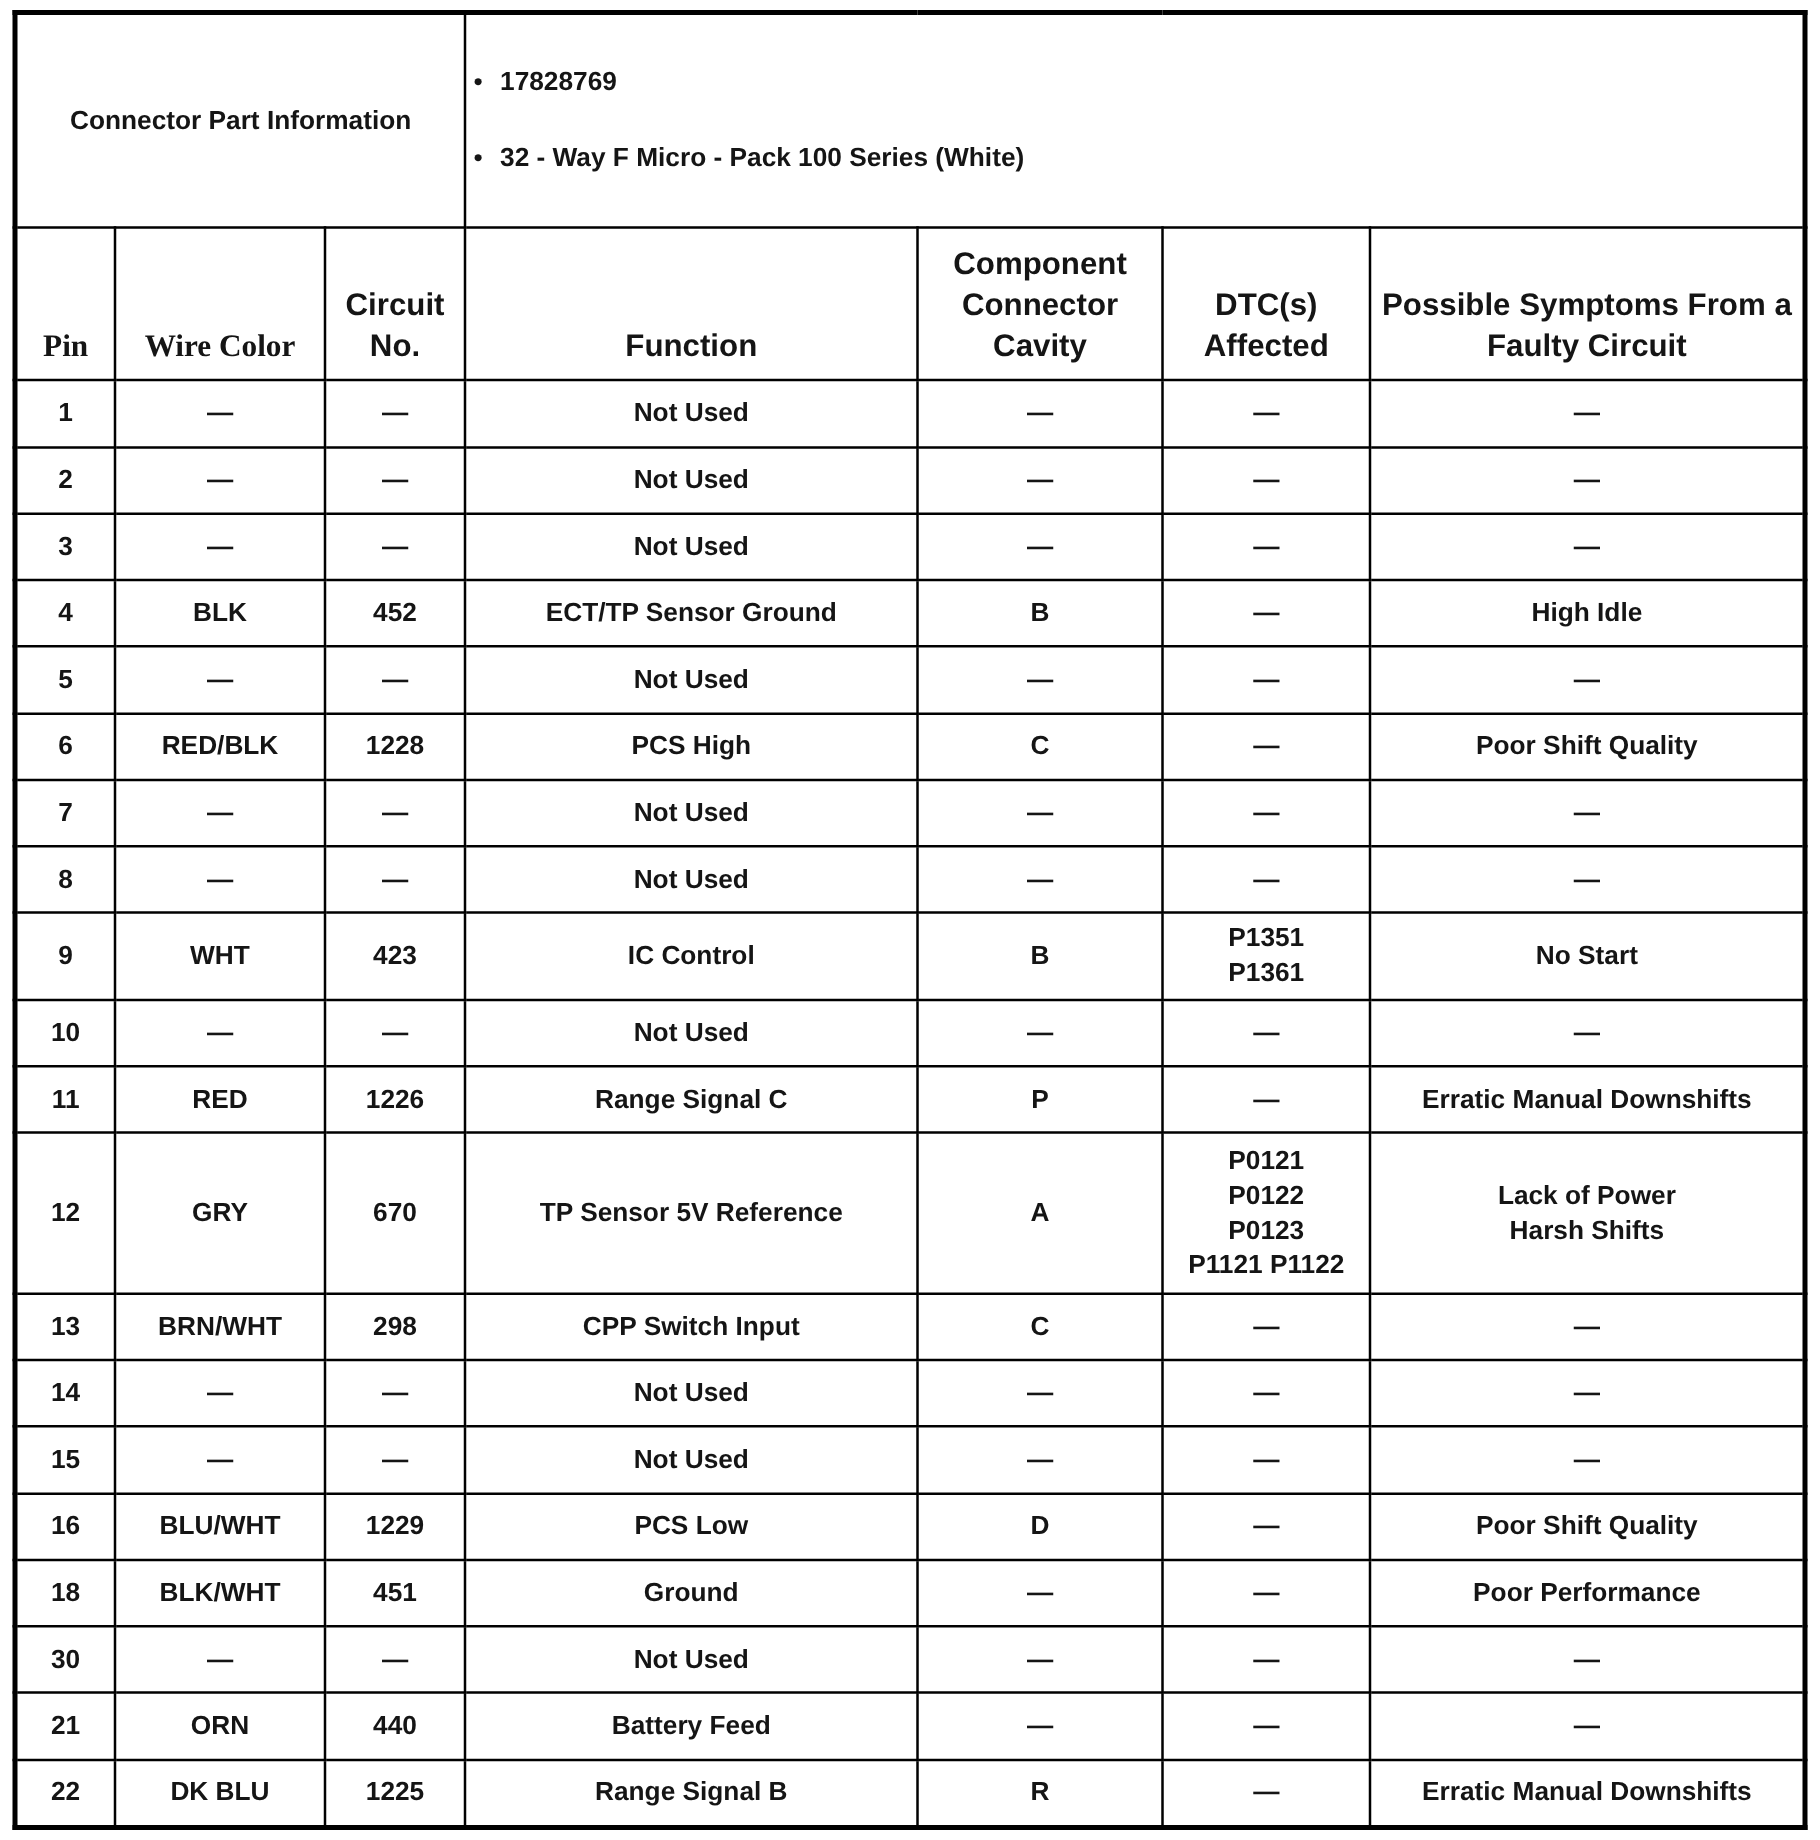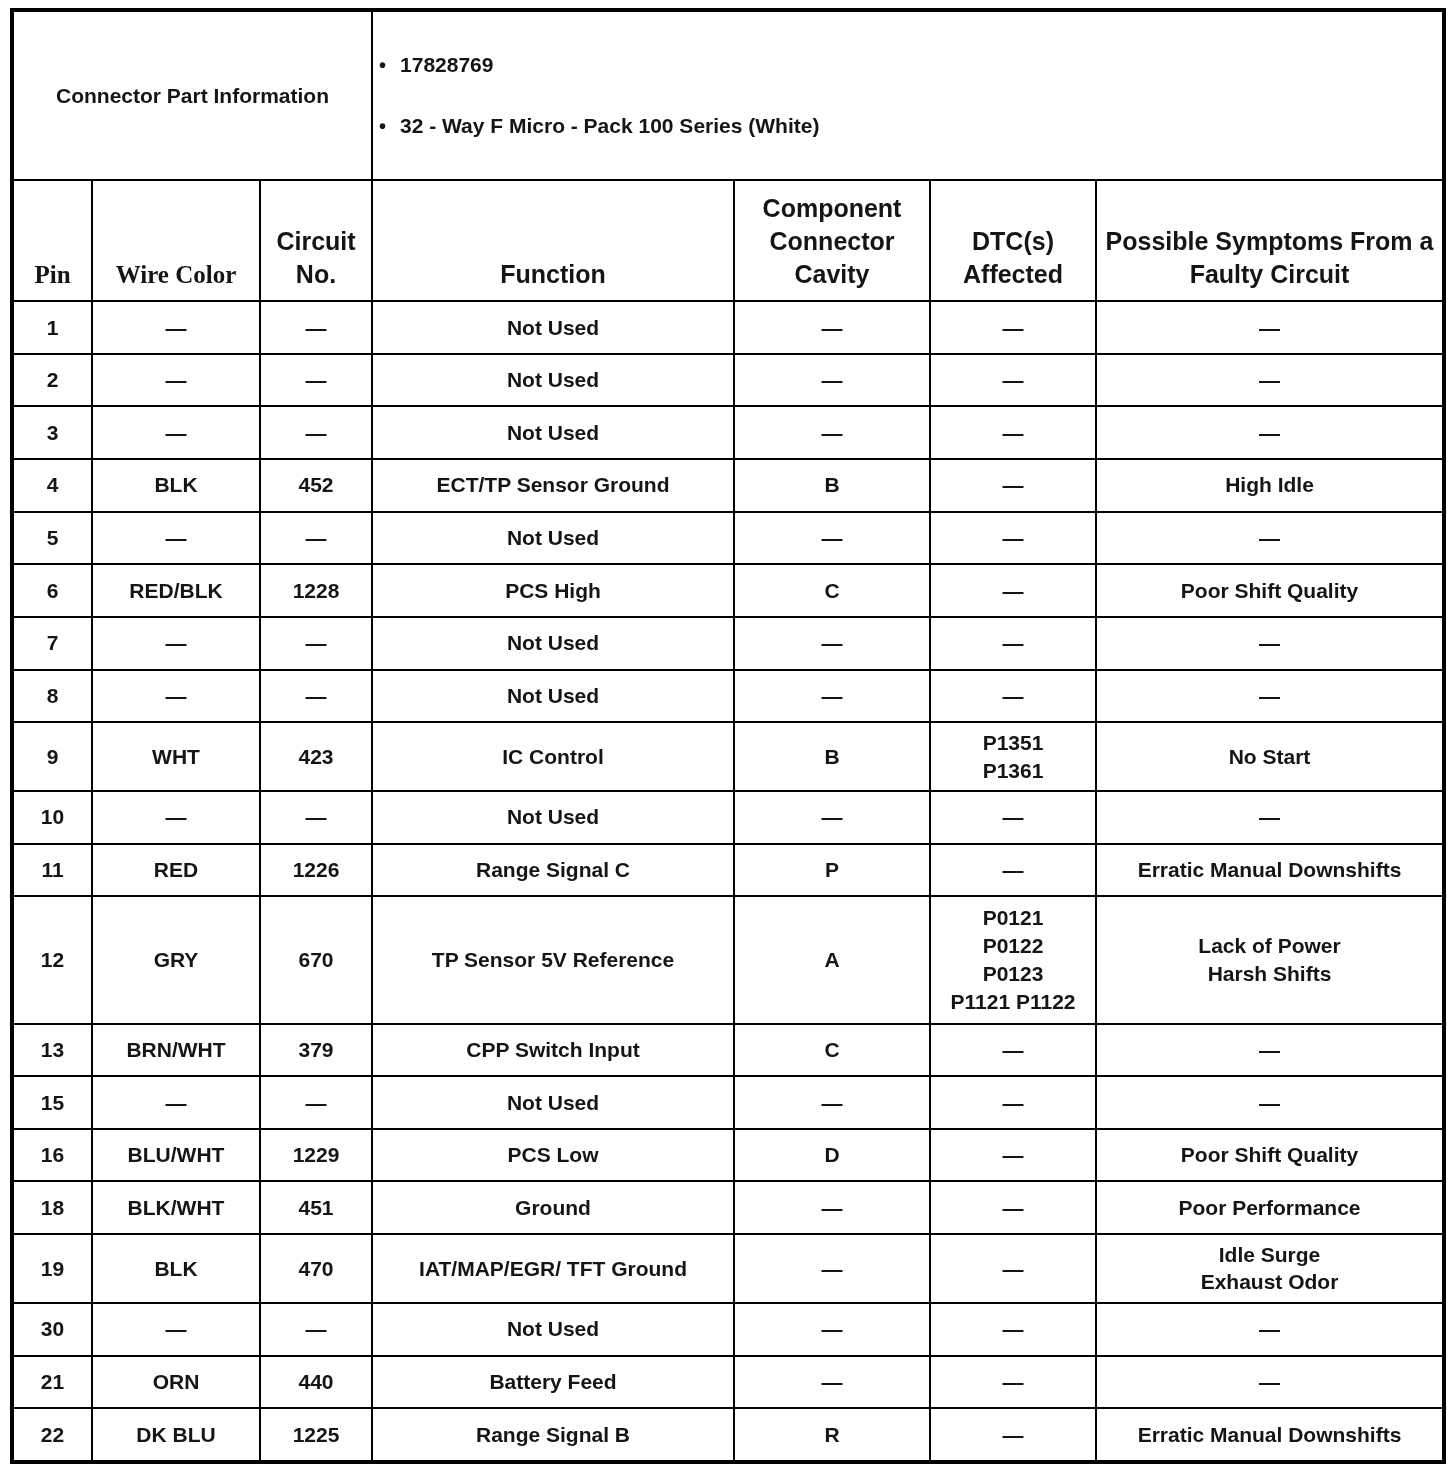--- a/index.html
+++ b/index.html
@@ -225,23 +225,32 @@
           <td class="col-dtcs">P0121
 P0122
 P0123
 P1121 P1122</td>
           <td class="col-symptoms">Lack of Power
 Harsh Shifts</td>
         </tr>
         <tr>
           <td class="col-pin">13</td>
           <td class="col-wire_color">BRN/WHT</td>
-          <td class="col-circuit_no">379</td>
+          <td class="col-circuit_no">298</td>
           <td class="col-function">CPP Switch Input</td>
           <td class="col-cavity">C</td>
+          <td class="col-dtcs">—</td>
+          <td class="col-symptoms">—</td>
+        </tr>
+        <tr>
+          <td class="col-pin">14</td>
+          <td class="col-wire_color">—</td>
+          <td class="col-circuit_no">—</td>
+          <td class="col-function">Not Used</td>
+          <td class="col-cavity">—</td>
           <td class="col-dtcs">—</td>
           <td class="col-symptoms">—</td>
         </tr>
         <tr>
           <td class="col-pin">15</td>
           <td class="col-wire_color">—</td>
           <td class="col-circuit_no">—</td>
           <td class="col-function">Not Used</td>
           <td class="col-cavity">—</td>
           <td class="col-dtcs">—</td>
@@ -259,30 +268,20 @@
         <tr>
           <td class="col-pin">18</td>
           <td class="col-wire_color">BLK/WHT</td>
           <td class="col-circuit_no">451</td>
           <td class="col-function">Ground</td>
           <td class="col-cavity">—</td>
           <td class="col-dtcs">—</td>
           <td class="col-symptoms">Poor Performance</td>
         </tr>
         <tr>
-          <td class="col-pin">19</td>
-          <td class="col-wire_color">BLK</td>
-          <td class="col-circuit_no">470</td>
-          <td class="col-function">IAT/MAP/EGR/ TFT Ground</td>
-          <td class="col-cavity">—</td>
-          <td class="col-dtcs">—</td>
-          <td class="col-symptoms">Idle Surge
-Exhaust Odor</td>
-        </tr>
-        <tr>
           <td class="col-pin">30</td>
           <td class="col-wire_color">—</td>
           <td class="col-circuit_no">—</td>
           <td class="col-function">Not Used</td>
           <td class="col-cavity">—</td>
           <td class="col-dtcs">—</td>
           <td class="col-symptoms">—</td>
         </tr>
         <tr>
           <td class="col-pin">21</td>

